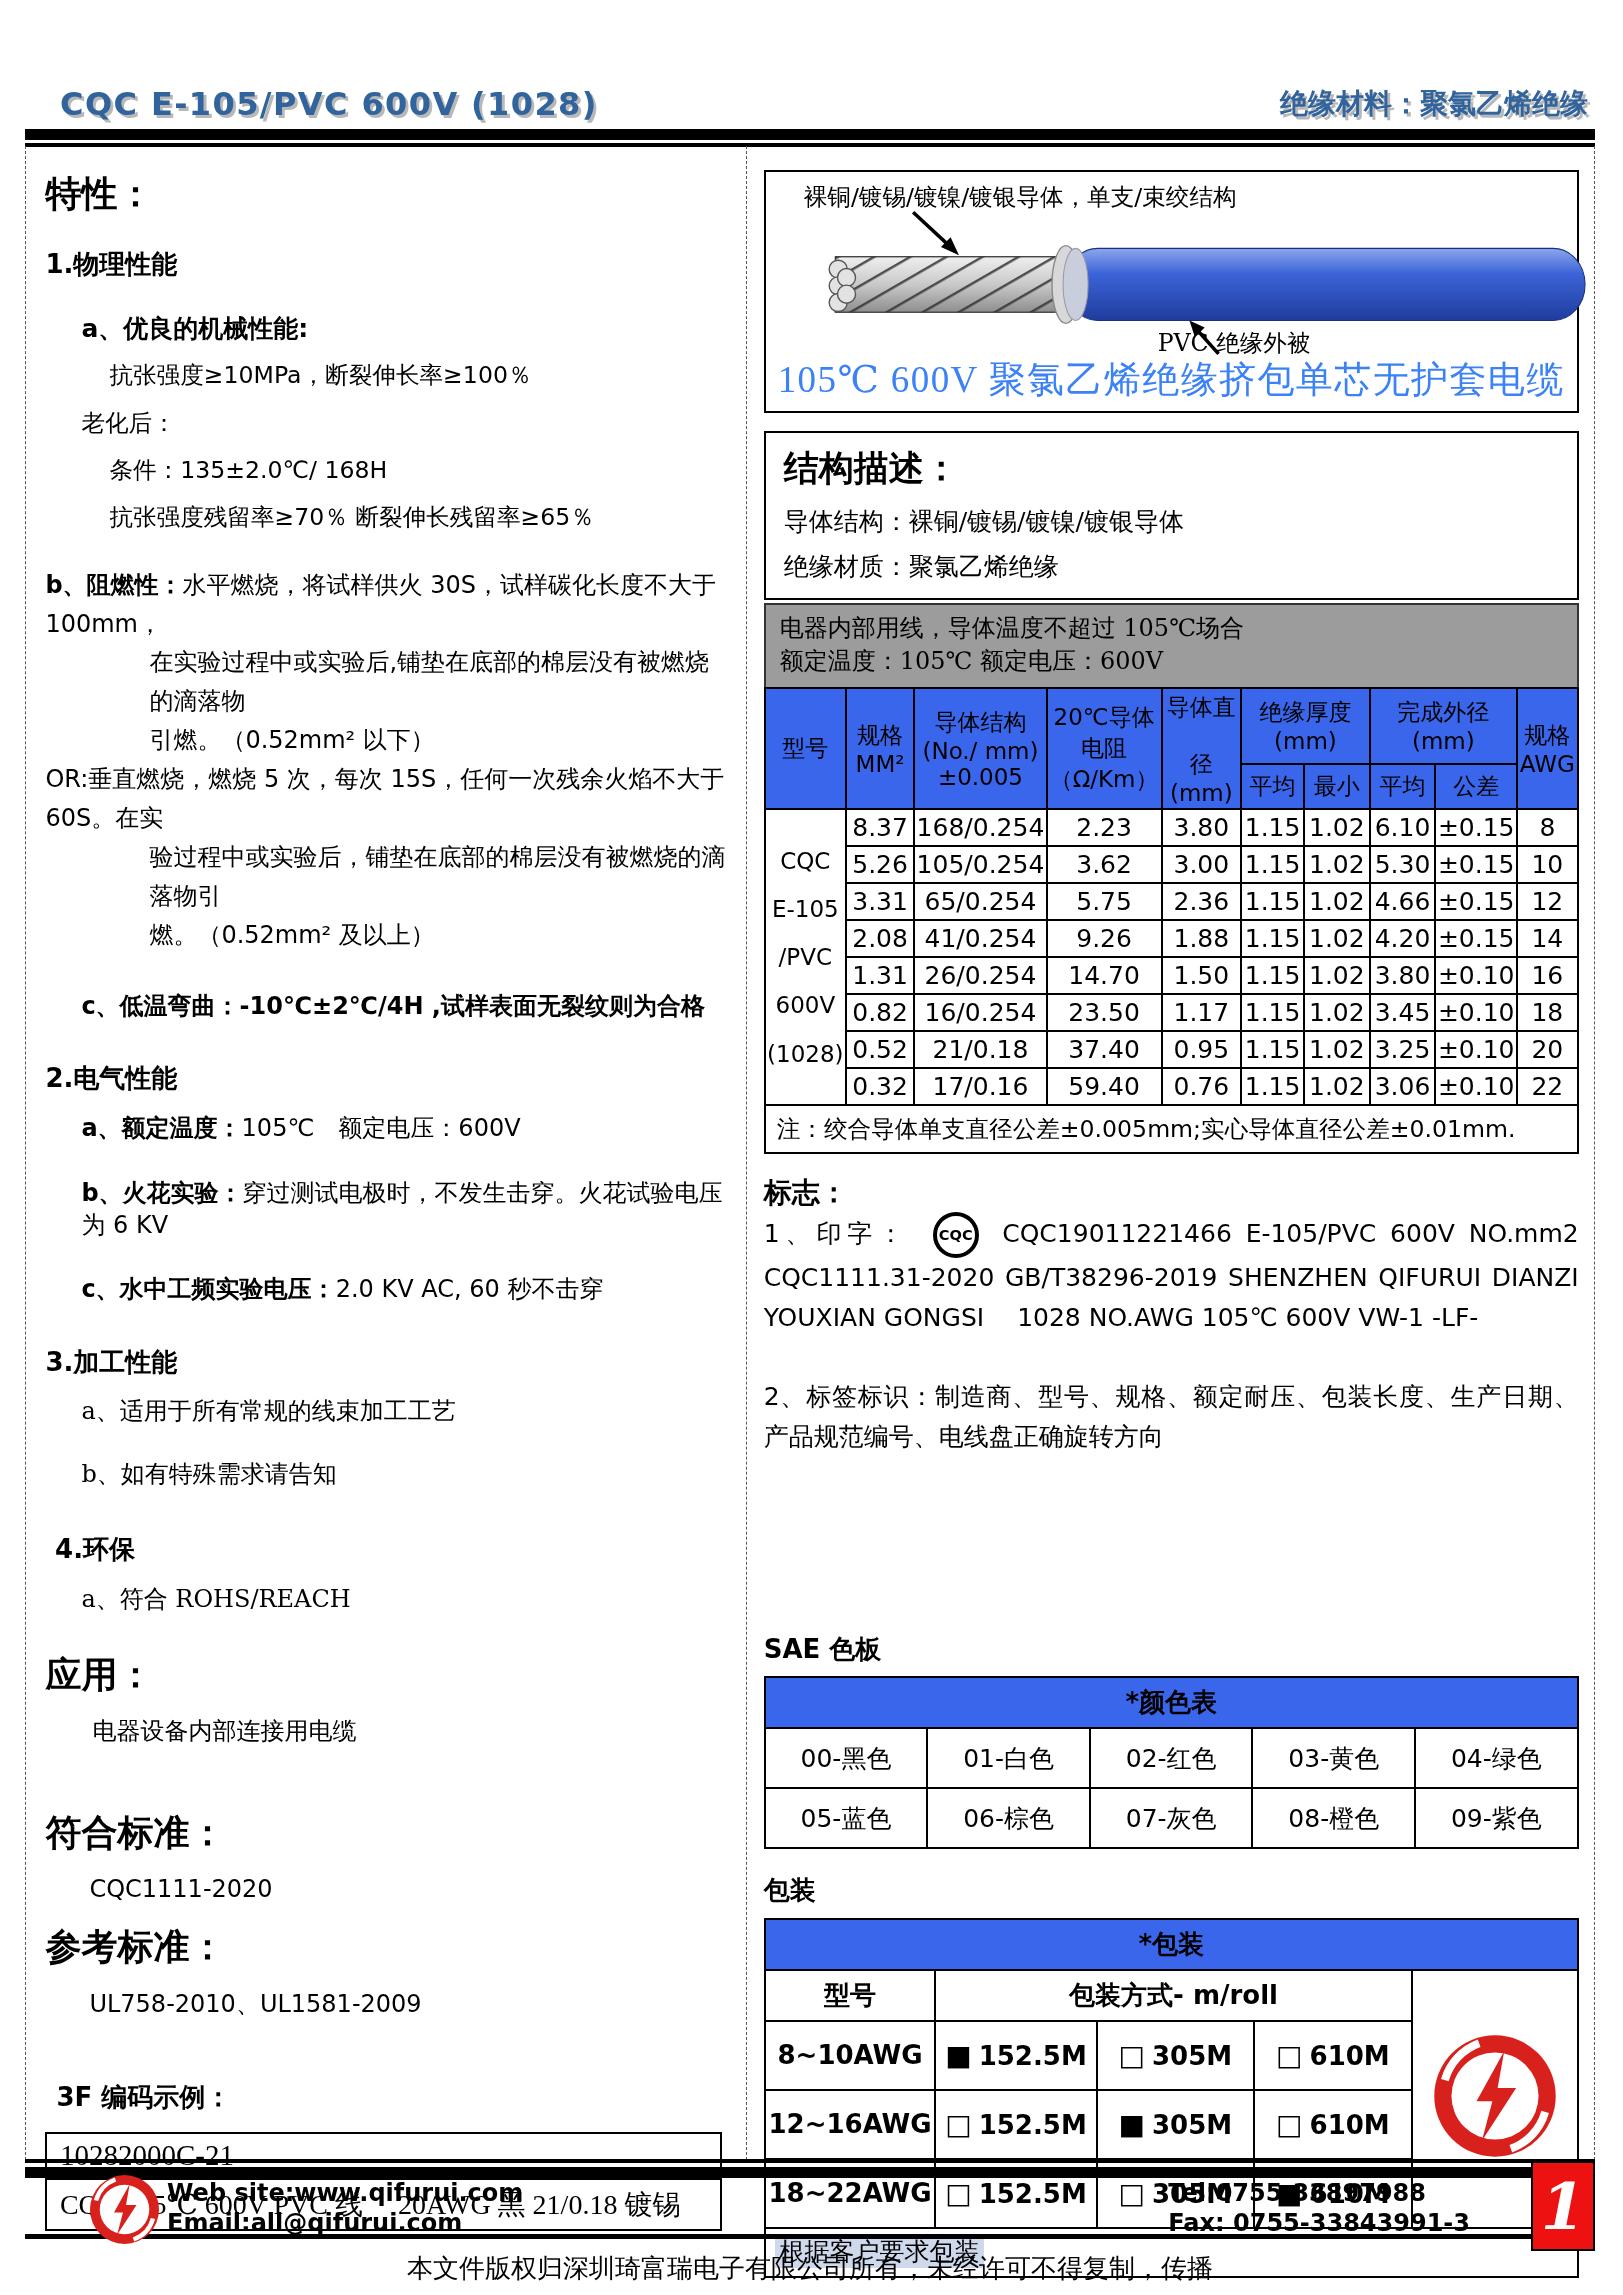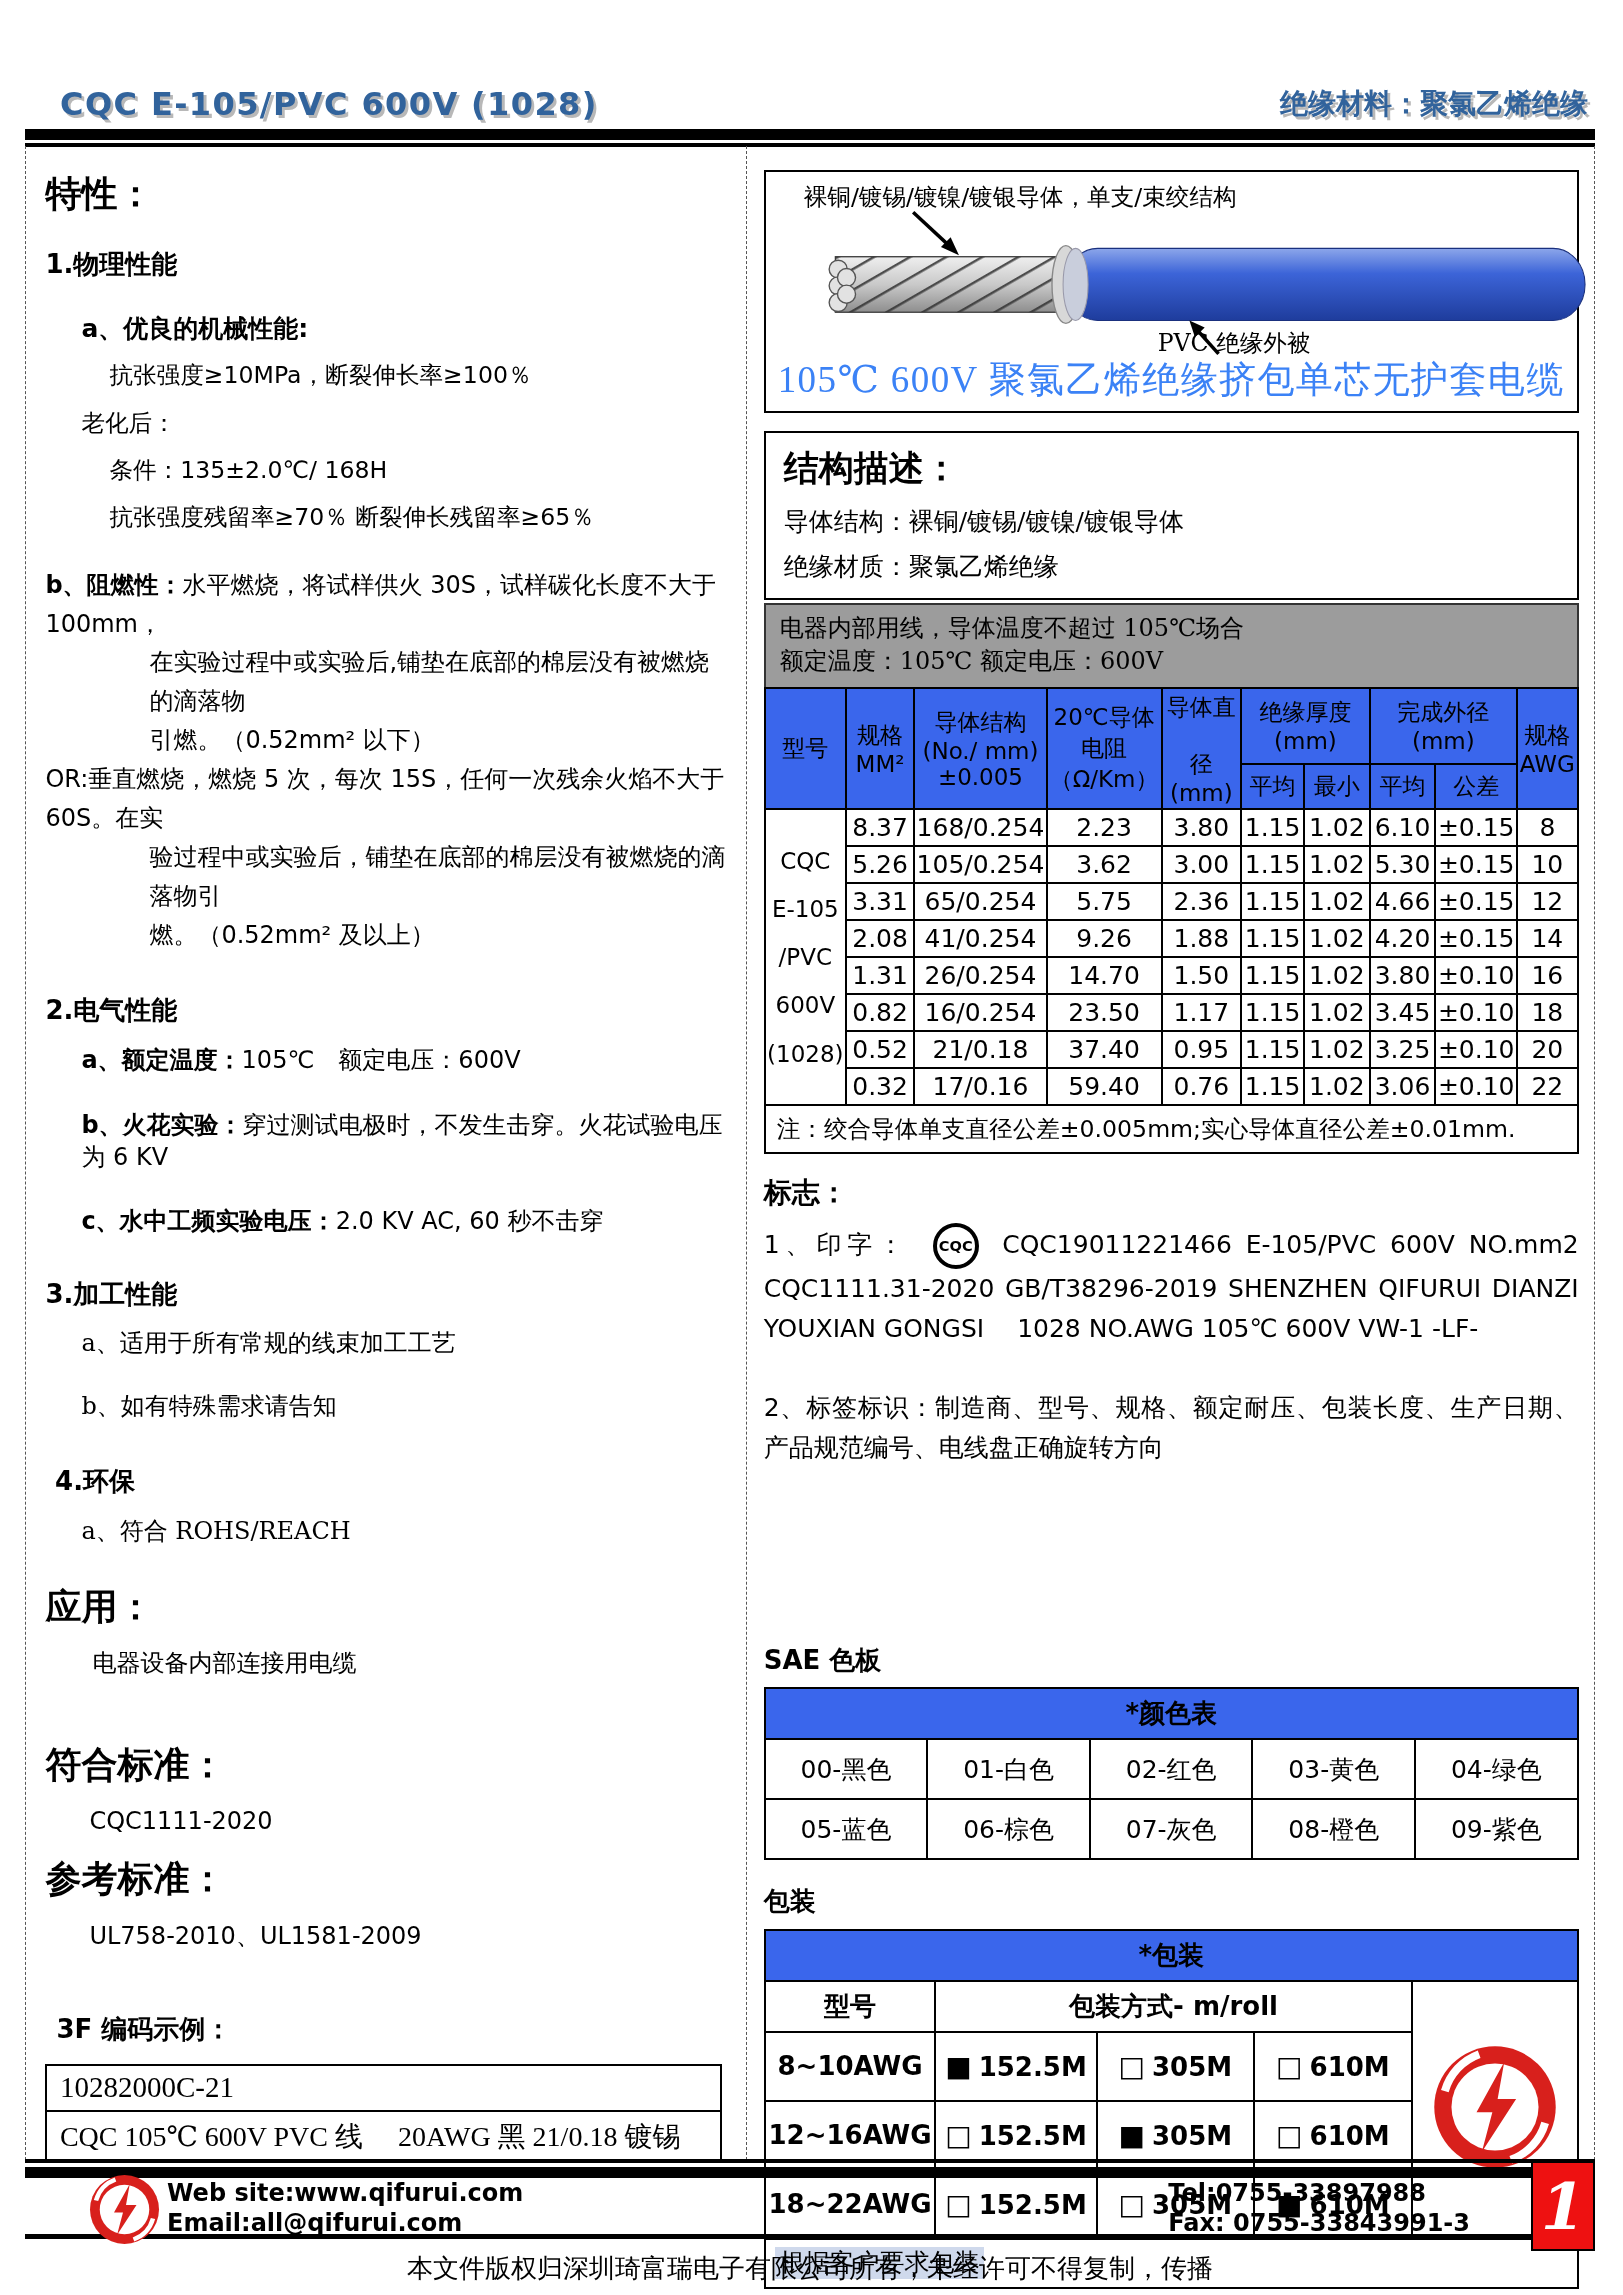--- a/index.html
+++ b/index.html
@@ -60,21 +60,21 @@
   .struct-line { font-size:25px; margin-top:12.5px; font-family:"DejaVu Serif",serif; }
 
   .spec-gray { margin-top:2.8px; background:#9C9C9C; border:2.1px solid #333; border-bottom:none; padding:7px 14px 8.3px 14px; }
   .spec-gray div { font-size:24px; line-height:1.38; font-family:"DejaVu Serif",serif; }
   .spec-tbl { width:100%; text-align:center; }
   .spec-tbl th { background:#3A66EC; font-size:23px; font-weight:normal; padding:2.8px 1.4px; }
   .spec-tbl td { font-size:25px; padding:2.1px 1.4px; height:37px; }
   .spec-note { border:2.1px solid #000; border-top:none; padding:7px 11px; font-size:23.6px; }
 
   .mark-title { margin-top:19.4px; font-size:28px; font-weight:bold; }
-  .mark-p { margin-top:11px; font-size:25px; line-height:1.6; text-align:justify; }
+  .mark-p { font-size:25px; line-height:1.6; text-align:justify; }
   .cqc-mark { display:inline-flex; width:46px; height:46px; border:4.2px solid #000; border-radius:50%; align-items:center; justify-content:center; font-size:14.6px; font-weight:800; letter-spacing:0; vertical-align:middle; margin:0 9.7px; }
 
   .sae-label { margin-top:175px; font-size:26px; font-weight:bold; }
   .color-tbl { margin-top:9.7px; width:100%; text-align:center; }
   .color-tbl th { background:#3A66EC; font-size:26px; font-weight:bold; padding:7px; }
   .color-tbl td { font-size:25px; padding:11px 2.8px; height:60px; }
 
   .pack-label { margin-top:23.6px; font-size:26px; font-weight:bold; }
   .pack-tbl { margin-top:9.7px; width:100%; text-align:center; }
   .pack-tbl th { background:#3A66EC; font-size:26px; font-weight:bold; padding:7px;text-align:center; }
@@ -120,20 +120,21 @@
       <div class="t34 m-line" style="padding-left:64px;">抗张强度残留率≥70％ 断裂伸长残留率≥65％</div>
 
       <div class="m-bblock">
         <div><span class="b">b、阻燃性：</span><span>水平燃烧，将试样供火 30S，试样碳化长度不大于 100mm，</span></div>
         <div class="ind2">在实验过程中或实验后,铺垫在底部的棉层没有被燃烧的滴落物</div>
         <div class="ind2">引燃。（0.52mm² 以下）</div>
         <div>OR:垂直燃烧，燃烧 5 次，每次 15S，任何一次残余火焰不大于 60S。在实</div>
         <div class="ind2">验过程中或实验后，铺垫在底部的棉层没有被燃烧的滴落物引</div>
         <div class="ind2">燃。（0.52mm² 及以上）</div>
       </div>
+      <div class="m-cline ind1"><span class="b">c、低温弯曲：-10℃±2℃/4H ,试样表面无裂纹则为合格</span></div>
 
       <div class="t58 m-elec">2.电气性能</div>
       <div class="t36 m-line ind1"><span class="b">a、额定温度：</span><span>105℃　额定电压：600V</span></div>
       <div class="t36 ind1" style="margin-top:33px;"><span class="b">b、火花实验：</span><span>穿过测试电极时，不发生击穿。火花试验电压为 6 KV</span></div>
       <div class="t36 ind1" style="margin-top:32px;"><span class="b">c、水中工频实验电压：</span><span>2.0 KV AC, 60 秒不击穿</span></div>
 
       <div class="t58 m-proc">3.加工性能</div>
       <div class="t36 m-line ind1" style="font-family:'DejaVu Serif',serif;">a、适用于所有常规的线束加工工艺</div>
       <div class="t36 ind1" style="margin-top:30.5px;font-family:'DejaVu Serif',serif;">b、如有特殊需求请告知</div>
 

